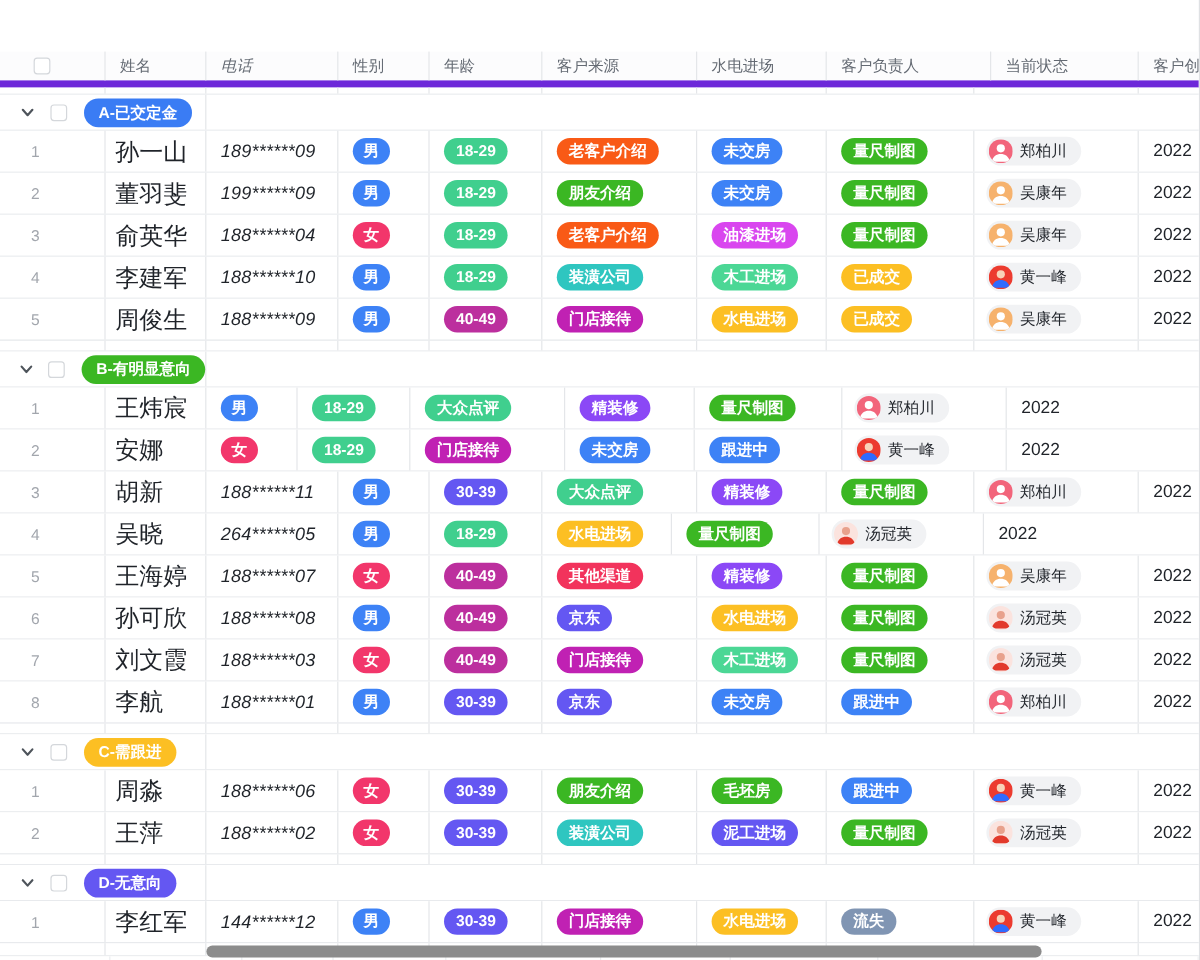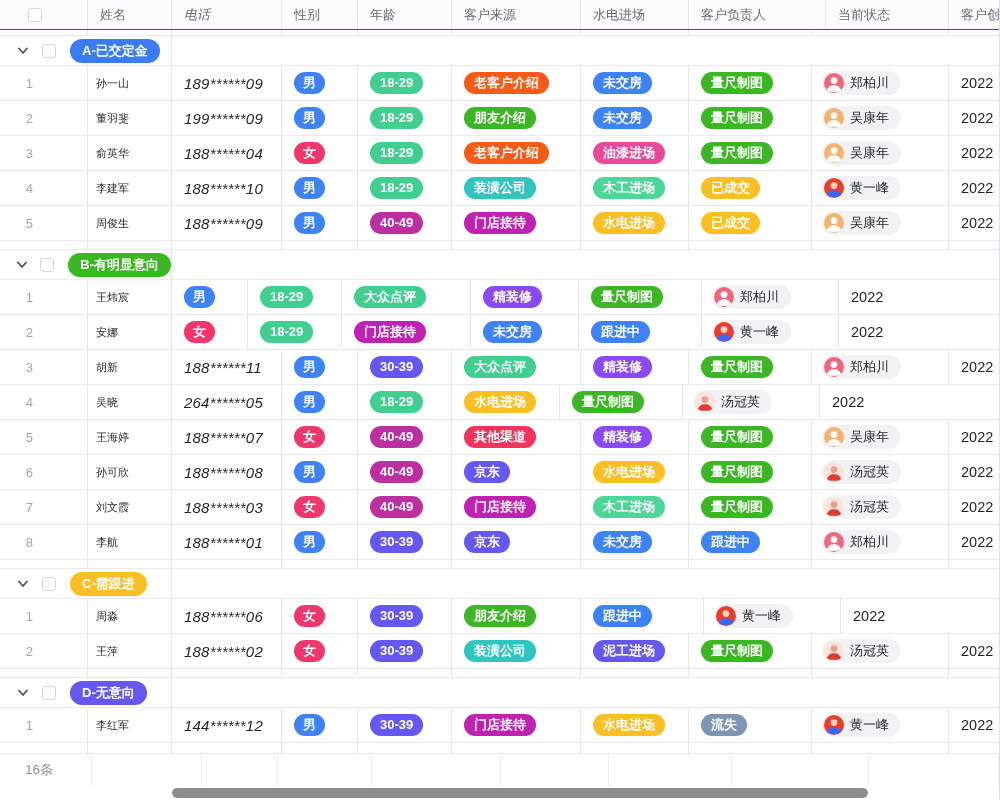--- a/index.html
+++ b/index.html
@@ -6,26 +6,26 @@
   body{
     width:1000px;height:800px;overflow:hidden;background:#fff;
     font-family:"Liberation Sans","DejaVu Sans",sans-serif;color:#1f2329;
   }
   .table{position:relative;width:1000px;height:800px;overflow:hidden;background:#fff;border-right:1px solid #dfe1e4;box-sizing:border-box;}
   .row{display:flex;align-items:center;box-sizing:border-box;background:#fff;}
   .cell{display:flex;align-items:center;height:100%;box-sizing:border-box;border-right:1px solid #e4e6e9;overflow:hidden;flex:none;}
   .c0{width:88px;} .c1{width:84px;} .c2{width:110px;font-style:italic;} .c3{width:76px;} .c4{width:94px;}
   .c5{width:129px;} .c6{width:108px;} .c7{width:123px;} .c8{width:137px;}
   .c9{width:130px;border-right:none;}
-  .header-row{height:30px;border-bottom:1px solid #6d28d9;background:#fcfcfd;}
+  .header-row{height:30px;border-bottom:6px solid #6d28d9;background:#fcfcfd;margin-top:43px;}
   .header-row .cell{color:#646a73;font-size:13px;padding-left:12px;}
   .header-row .c0{padding-left:28px;}
   .data-row{height:35px;border-bottom:1px solid #e8eaed;}
   .idx{justify-content:flex-end;padding-right:54px;color:#a2a6ad;font-size:13px;}
-  .name{padding-left:8px;font-size:11px;}
+  .name{padding-left:8px;font-size:20px;}
   .phone{padding-left:12px;font-size:15px;letter-spacing:.2px;}
   .created{padding-left:12px;font-size:14.5px;}
   .badge{
     display:inline-block;margin-left:12px;padding:3px 10px;border-radius:12px;
     color:#fff;font-size:13px;font-weight:600;line-height:16px;white-space:nowrap;
   }
   .c3 .badge{padding:3px 9px;}
   .group-row{height:30px;border-bottom:1px solid #e8eaed;}
   .gseg1{width:172px;height:100%;display:flex;align-items:center;border-right:1px solid #e4e6e9;box-sizing:border-box;padding-left:16px;}
   .gseg2{flex:1;height:100%;}
@@ -162,21 +162,21 @@
     <div class="cell c3">
           <span class="badge" style="background: rgb(242, 54, 107);">女</span>
         </div>
     <div class="cell c4">
           <span class="badge" style="background: rgb(64, 207, 142);">18-29</span>
         </div>
     <div class="cell c5">
           <span class="badge" style="background: rgb(249, 90, 22);">老客户介绍</span>
         </div>
     <div class="cell c6">
-          <span class="badge" style="background: #ec4899;">油漆进场</span>
+          <span class="badge" style="background: #d946ef;">油漆进场</span>
         </div>
     <div class="cell c7">
           <span class="badge" style="background: rgb(59, 183, 35);">量尺制图</span>
         </div>
     <div class="cell c8">
       <span class="owner-pill">
         <span class="avatar">
           <svg viewBox="0 0 20 20">
             <rect class="av-bg" x="0" y="0" width="20" height="20" fill="#f6b26d"></rect>
             <circle class="av-head" cx="10" cy="7.6" r="3.4" fill="#ffffff"></circle>
@@ -566,20 +566,23 @@
     <div class="cell c1 name">周淼</div>
     <div class="cell c2 phone">188******06</div>
     <div class="cell c3">
           <span class="badge" style="background: rgb(242, 54, 107);">女</span>
         </div>
     <div class="cell c4">
           <span class="badge" style="background: rgb(100, 87, 242);">30-39</span>
         </div>
     <div class="cell c5">
           <span class="badge" style="background: rgb(59, 183, 35);">朋友介绍</span>
+        </div>
+    <div class="cell c6">
+          <span class="badge" style="background: rgb(59, 183, 35);">毛坯房</span>
         </div>
     <div class="cell c7">
           <span class="badge" style="background: rgb(61, 130, 246);">跟进中</span>
         </div>
     <div class="cell c8">
       <span class="owner-pill">
         <span class="avatar">
           <svg viewBox="0 0 20 20">
             <rect class="av-bg" x="0" y="0" width="20" height="20" fill="#ec3b2f"></rect>
             <circle class="av-head" cx="10" cy="7.6" r="3.4" fill="#f8d3b8"></circle>

